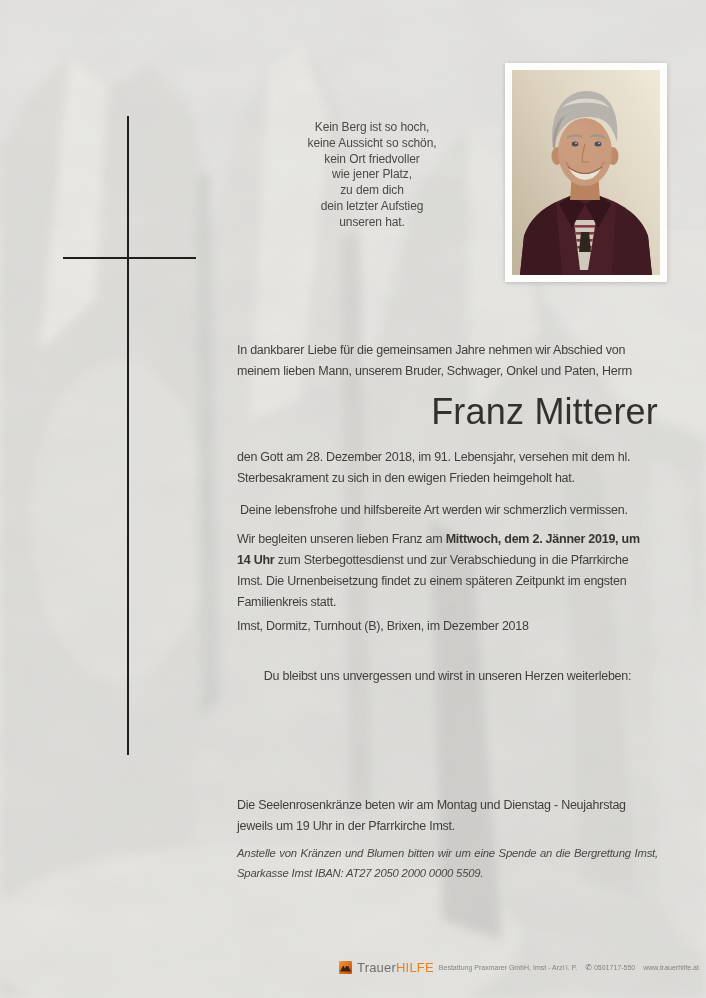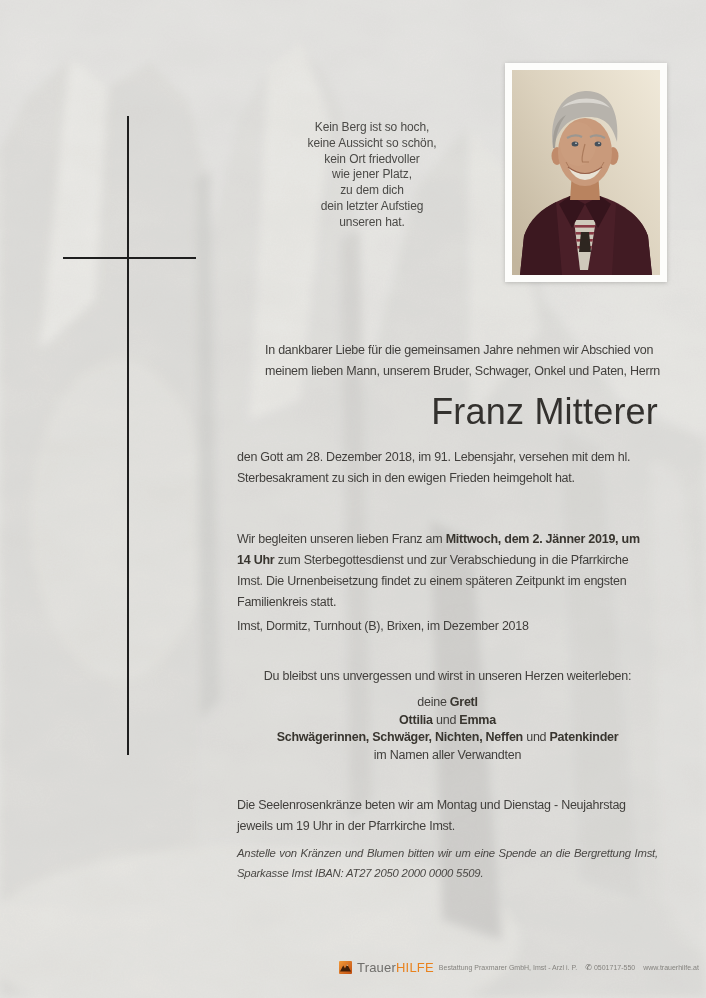--- a/index.html
+++ b/index.html
@@ -19,21 +19,21 @@
   
   .photo{position:absolute;left:505px;top:63px;background:#fdfdfb;padding:7px;
          box-shadow:0 1px 4px rgba(60,60,55,0.25);}
   .photo svg{display:block;}
 
   
   .p{position:absolute;left:237px;width:421px;font-size:12.5px;line-height:21px;
      letter-spacing:-0.25px;color:#413f3c;}
   .p .ln{display:block;}
   .p b{font-weight:700;color:#38352f;}
-  #intro{top:340px;margin-left:28px;}
+  #intro{top:340px;}
   #name{top:391px;text-align:right;font-size:36px;line-height:42px;color:#33312e;
         letter-spacing:0.2px;font-weight:400;}
   #death{top:447px;}
   #tribute{top:500px;padding-left:3px;}
   #funeral{top:529px;}
   #places{top:616px;}
   #remember{top:666px;text-align:center;}
   #mourners{top:694px;text-align:center;line-height:17.5px;}
   #rosary{top:795px;}
   #donation{top:844px;font-style:italic;font-size:11.3px;line-height:19.5px;
@@ -167,48 +167,37 @@
     <span class="ln">meinem lieben Mann, unserem Bruder, Schwager, Onkel und Paten, Herrn</span>
   </div>
 
   <div class="p" id="name">Franz Mitterer</div>
 
   <div class="p" id="death">
     <span class="ln">den Gott am 28. Dezember 2018, im 91. Lebensjahr, versehen mit dem hl.</span>
     <span class="ln">Sterbesakrament zu sich in den ewigen Frieden heimgeholt hat.</span>
   </div>
 
+  <div class="p" id="tribute">Deine lebensfrohe und hilfsbereite Art werden wir schmerzlich vermissen.</div>
 
   <div class="p" id="funeral">
     <span class="ln">
       <span>Wir begleiten unseren lieben Franz am </span><b>Mittwoch, dem 2. Jänner 2019, um</b>
     </span>
     <span class="ln">
       <b>14 Uhr</b><span> zum Sterbegottesdienst und zur Verabschiedung in die Pfarrkirche</span>
     </span>
     <span class="ln">Imst. Die Urnenbeisetzung findet zu einem späteren Zeitpunkt im engsten</span>
     <span class="ln">Familienkreis statt.</span>
   </div>
 
   <div class="p" id="places">Imst, Dormitz, Turnhout (B), Brixen, im Dezember 2018</div>
 
   <div class="p" id="remember">Du bleibst uns unvergessen und wirst in unseren Herzen weiterleben:</div>
 
-  <div class="p" id="mourners">
-    <span class="ln">
-      <span>deine </span><b>Gretl</b>
-    </span>
-    <span class="ln">
-      <b>Ottilia</b><span> und </span><b>Emma</b>
-    </span>
-    <span class="ln">
-      <b>Schwägerinnen, Schwäger, Nichten, Neffen</b><span> und </span><b>Patenkinder</b>
-    </span>
-    <span class="ln">im Namen aller Verwandten</span>
-  </div>
 
   <div class="p" id="rosary">
     <span class="ln">Die Seelenrosenkränze beten wir am Montag und Dienstag - Neujahrstag</span>
     <span class="ln">jeweils um 19 Uhr in der Pfarrkirche Imst.</span>
   </div>
 
   <div class="p" id="donation">
     <span class="ln just">Anstelle von Kränzen und Blumen bitten wir um eine Spende an die Bergrettung Imst,</span>
     <span class="ln">Sparkasse Imst IBAN: AT27 2050 2000 0000 5509.</span>
   </div>

